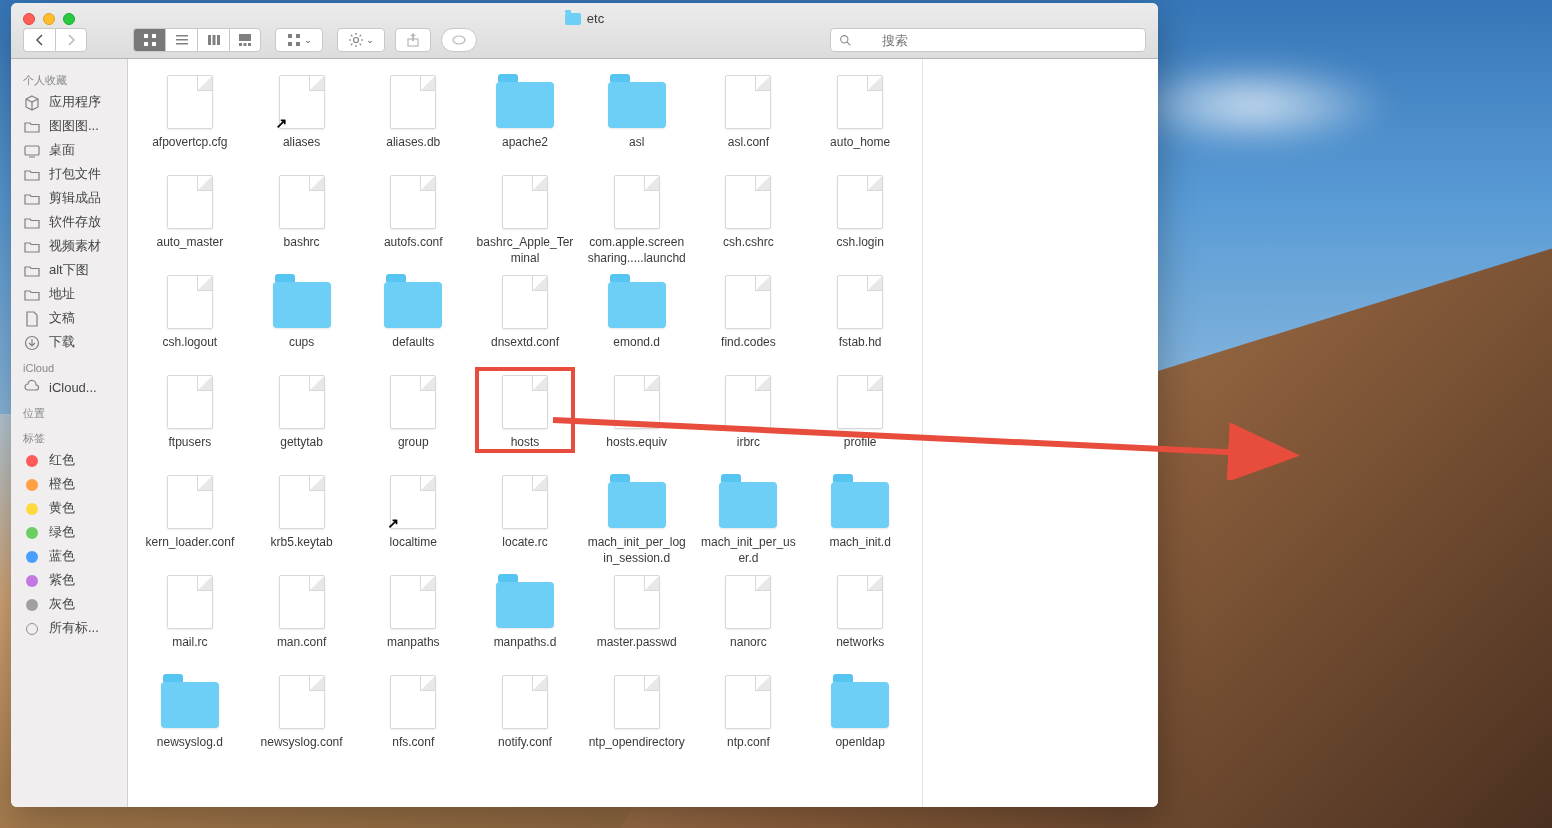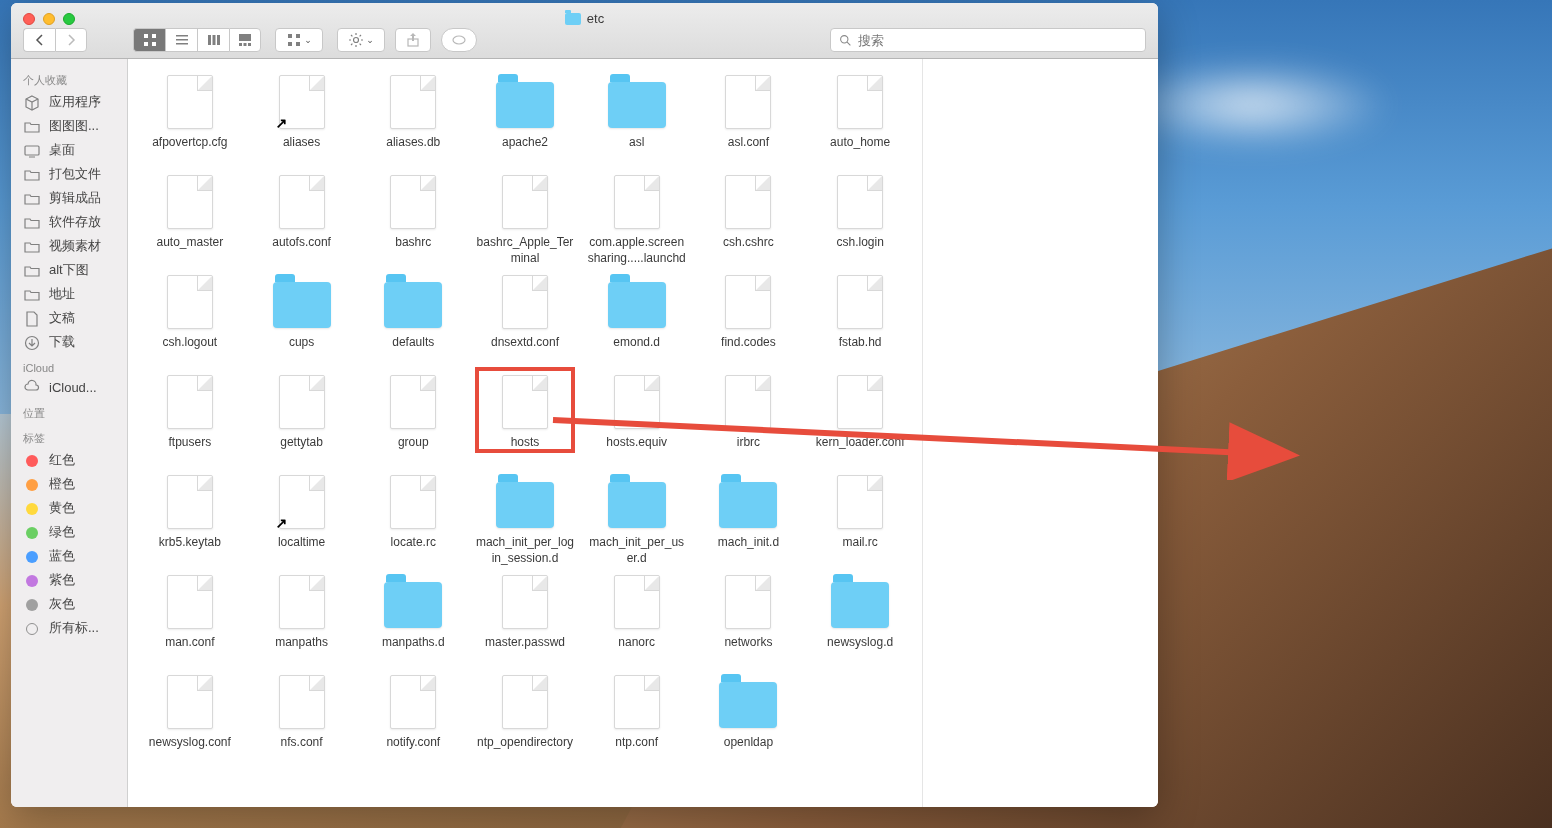--- a/index.html
+++ b/index.html
@@ -28,21 +28,21 @@
 .nav-fwd { width: 32px; border-radius: 0 4px 4px 0; color: #bbb; }
 .view-group { display: flex; margin-left: 36px; }
 .view-btn { width: 32px; height: 24px; border: 1px solid #c8c8c8; background: #fff; display:flex; align-items:center; justify-content:center; border-right:none; }
 .view-btn:first-child { border-radius: 4px 0 0 4px; background: #787878; }
 .view-btn:first-child svg { fill: #fff; }
 .view-btn:last-child { border-radius: 0 4px 4px 0; border-right: 1px solid #c8c8c8; }
 .tb-single { width: 48px; margin-left: 4px; }
 .tb-share { width: 36px; }
 .tb-tag { width: 36px; border-radius:20px;}
 .search-box { position: absolute; right: 12px; bottom: 6px; width: 316px; height: 24px; background: #fff; border: 1px solid #c8c8c8; border-radius: 4px; display: flex; align-items: center; padding: 0 8px; gap: 6px; }
-.search-box input { border: none; outline: none; flex: 1; font-size: 13px; background: transparent; }
+.search-box input { border: none; outline: none; flex: 1; font-size: 13px; background: transparent; margin-left: 24px; }
 
 .window-body { flex: 1; display: flex; overflow: hidden; }
 .sidebar { width: 117px; background: #f0eeef; border-right: 1px solid #d0d0d0; padding: 6px 0; overflow-y: auto; font-size: 13px; }
 .sb-header { color: #888; font-size: 11px; padding: 8px 12px 2px; font-weight: 500; }
 .sb-item { display: flex; align-items: flex-end; gap: 8px; padding: 3px 12px; color: #454545; cursor: default; white-space: nowrap; overflow: hidden; text-overflow: ellipsis; }
 .sb-icon { width: 18px; height: 16px; flex-shrink: 0; display: flex; align-items: center; justify-content: center; color: #7a7a7a; }
 .tag-dot { width: 12px; height: 12px; border-radius: 50%; flex-shrink: 0; }
 .tag-all { width: 12px; height: 12px; border: 1.5px solid #909090; border-radius: 50%; }
 
 .content-area { width: 794px; background: #fff; overflow-y: auto; padding: 12px 0 20px; position: relative; }
@@ -372,27 +372,27 @@
           <div class="file-item">
             <div class="file-icon">
               <div class="doc-icon"></div>
             </div>
             <div class="file-label">auto_master</div>
           </div>
           <div class="file-item">
             <div class="file-icon">
               <div class="doc-icon"></div>
             </div>
+            <div class="file-label">bashrc</div>
+          </div>
+          <div class="file-item">
+            <div class="file-icon">
+              <div class="doc-icon"></div>
+            </div>
             <div class="file-label">autofs.conf</div>
-          </div>
-          <div class="file-item">
-            <div class="file-icon">
-              <div class="doc-icon"></div>
-            </div>
-            <div class="file-label">bashrc</div>
           </div>
           <div class="file-item">
             <div class="file-icon">
               <div class="doc-icon"></div>
             </div>
             <div class="file-label">bashrc_Apple_Terminal</div>
           </div>
           <div class="file-item">
             <div class="file-icon">
               <div class="doc-icon"></div>
@@ -482,20 +482,26 @@
             <div class="file-icon">
               <div class="doc-icon"></div>
             </div>
             <div class="file-label">hosts.equiv</div>
           </div>
           <div class="file-item">
             <div class="file-icon">
               <div class="doc-icon"></div>
             </div>
             <div class="file-label">irbrc</div>
+          </div>
+          <div class="file-item">
+            <div class="file-icon">
+              <div class="doc-icon"></div>
+            </div>
+            <div class="file-label">profile</div>
           </div>
           <div class="file-item">
             <div class="file-icon">
               <div class="doc-icon"></div>
             </div>
             <div class="file-label">kern_loader.conf</div>
           </div>
           <div class="file-item">
             <div class="file-icon">
               <div class="doc-icon"></div>

